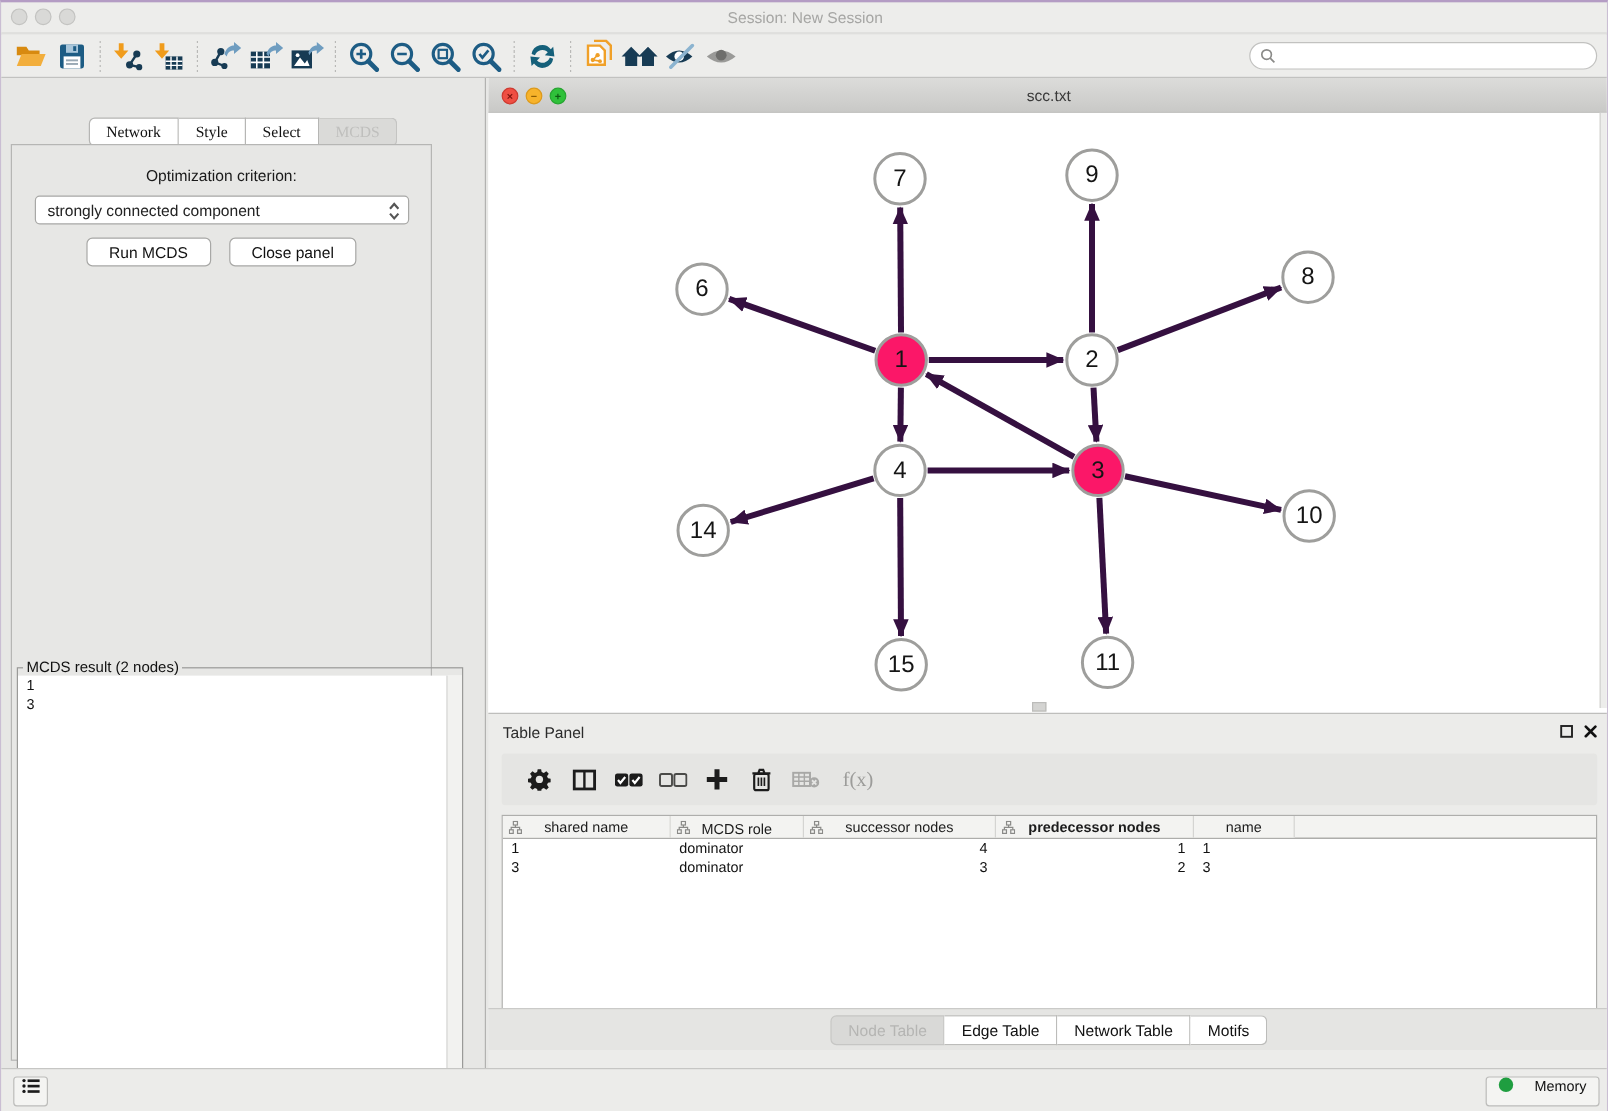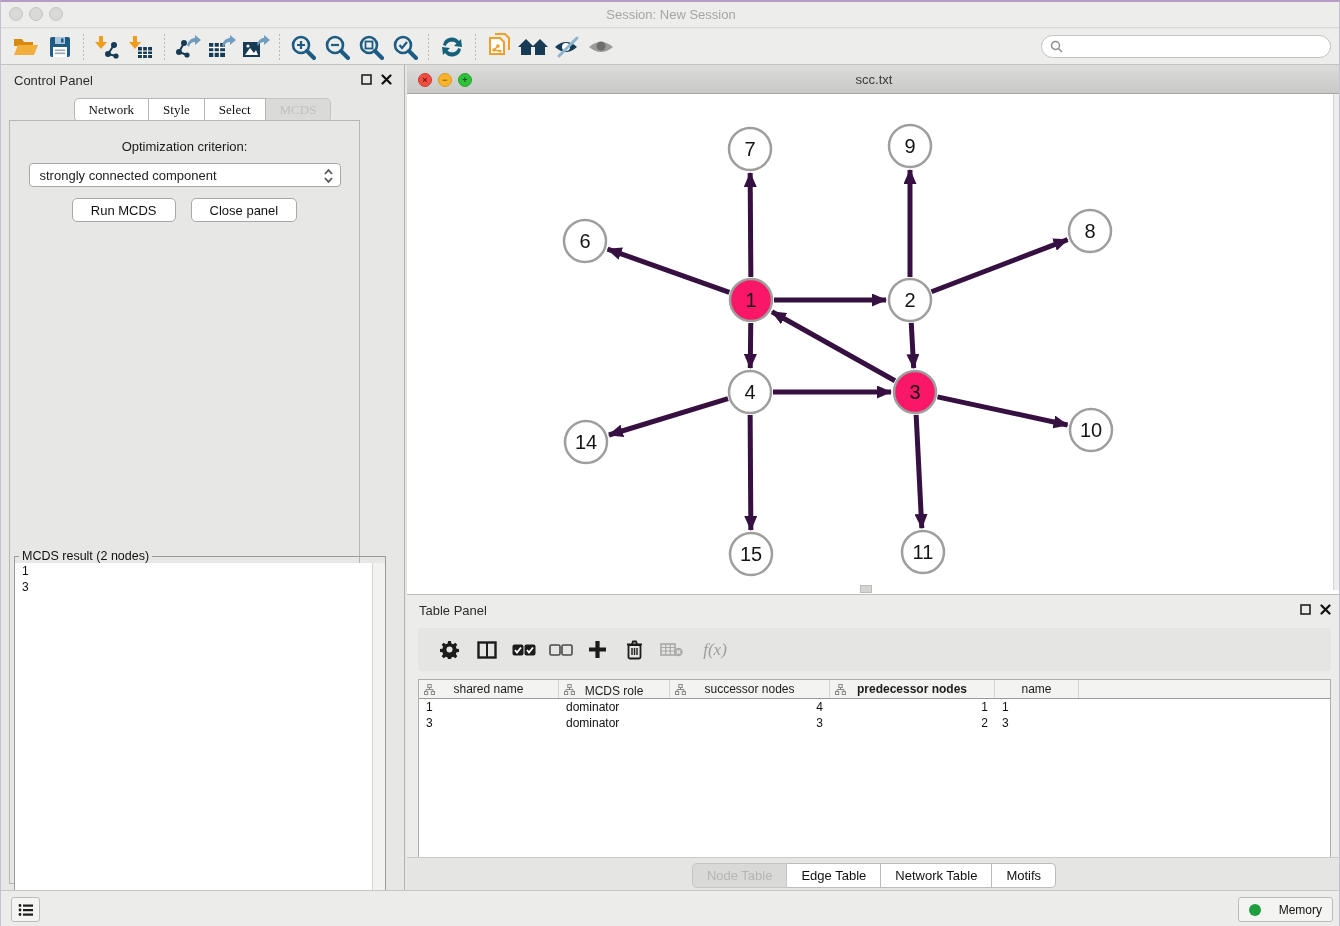--- a/index.html
+++ b/index.html
@@ -82,44 +82,44 @@
   .net-handle { position:absolute; left:453px; bottom:1px; width:12px; height:8px;
     background:#d4d4d2; border:1px solid #bcbcba; }
   
   .table-panel { position:absolute; left:406px; top:592px; width:934px; height:298px;
     background:#ececea; border-top:1px solid #bebebc; }
   .tp-toolbar { position:absolute; left:11px; top:33px; width:913px; height:43px;
     background:#e5e5e3; border-radius:3px; display:flex; align-items:center;
     padding-left:13px; gap:0; }
   .tp-btn { width:37px; height:34px; border:none; background:none; display:flex;
     align-items:center; justify-content:center; }
-  .fx { font-family:"Liberation Serif", serif; font-style:italic; font-size:17px; color:#9c9c9a; }
+  .fx { font-family:"Liberation Serif", serif; font-size:17px; color:#9c9c9a; }
   .dtable { position:absolute; left:11px; top:84px; width:913px; height:179px;
     background:#fff; border:1px solid #aeaeac; overflow:hidden; }
   .thead { display:flex; height:19px; background:#f3f3f1; border-bottom:1px solid #9c9c9a; }
   .th { position:relative; display:flex; align-items:center; justify-content:center;
     font-size:12px; color:#1c1c1c; border-right:1px solid #d4d4d2; background:#f3f3f1; }
   .th .hicon { position:absolute; left:5px; top:4px; }
   .trow { display:flex; height:16px; }
   .td { font-size:12px; line-height:16px; padding:0 7px; color:#111;
     white-space:nowrap; overflow:hidden; }
   .td.right { text-align:right; }
-  .tp-tabs { position:absolute; left:0; bottom:0; width:100%; height:35px;
+  .tp-tabs { position:absolute; left:0; bottom:17px; width:100%; height:35px;
     background:#e5e5e3; border-top:1px solid #cacac8; display:flex;
     align-items:center; justify-content:center; }
   .tp-tab { font-size:13px; padding:4px 14px; background:#fff; border:1px solid #bcbcba;
     border-left:none; color:#111; }
   .tp-tab:first-child { border-left:1px solid #bcbcba; border-radius:5px 0 0 5px; }
   .tp-tab:last-child { border-radius:0 5px 5px 0; }
   .tp-tab.active { background:#d9d9d7; color:#b5b5b3; border-color:#c6c6c4; }
   
   .statusbar { position:absolute; left:0; bottom:0; width:1340px; height:36px;
     background:#ececea; border-top:1px solid #c6c6c4; }
   .sb-btn { position:absolute; top:6px; height:25px; background:#f4f4f2;
-    border:1px solid #bcbcba; border-radius:3px; display:flex; align-items:center;
+    border:1px solid #bcbcba; border-radius:3px; display:flex; align-items:flex-start;
     justify-content:center; gap:18px; font-size:12px; color:#111; }
   .sb-list { left:10px; width:29px; }
   .sb-memory { right:8px; padding:0 10px; }
   .memdot { width:12px; height:12px; border-radius:50%; background:#1f9e40; }
 </style>
 </head>
 <body>
 
 <div class="titlebar">
   <span class="tl-dot" style="left:8px"></span>
@@ -256,31 +256,20 @@
   <div class="searchbox">
     <svg width="13" height="13" viewBox="0 0 13 13">
       <circle cx="5.5" cy="5.5" r="4" fill="none" stroke="#8a8a88" stroke-width="1.4"></circle>
       <path d="M8.5 8.5 L12 12" stroke="#8a8a88" stroke-width="1.4"></path>
     </svg>
     <input type="text" placeholder="" style="">
   </div>
 </div>
 
 <div class="control-panel">
-  <div class="panel-header">
-    <span class="ptitle">Control Panel</span>
-    <span class="panel-btns">
-      <svg width="11" height="11" viewBox="0 0 11 11">
-        <rect x="1" y="1" width="9" height="9" fill="none" stroke="#222" stroke-width="1.6"></rect>
-      </svg>
-      <svg width="11" height="11" viewBox="0 0 11 11">
-        <path d="M1.5 1.5 L9.5 9.5 M9.5 1.5 L1.5 9.5" stroke="#111" stroke-width="2.2" stroke-linecap="round"></path>
-      </svg>
-    </span>
-  </div>
   <div class="tabrow" id="control-tabs">
       <div class="tab">Network</div>
       <div class="tab">Style</div>
       <div class="tab">Select</div>
       <div class="tab active">MCDS</div>
     </div>
   <div class="cp-content">
     <div class="opt-label">Optimization criterion:</div>
     <div class="selectbox">
       <span>strongly connected component</span>

